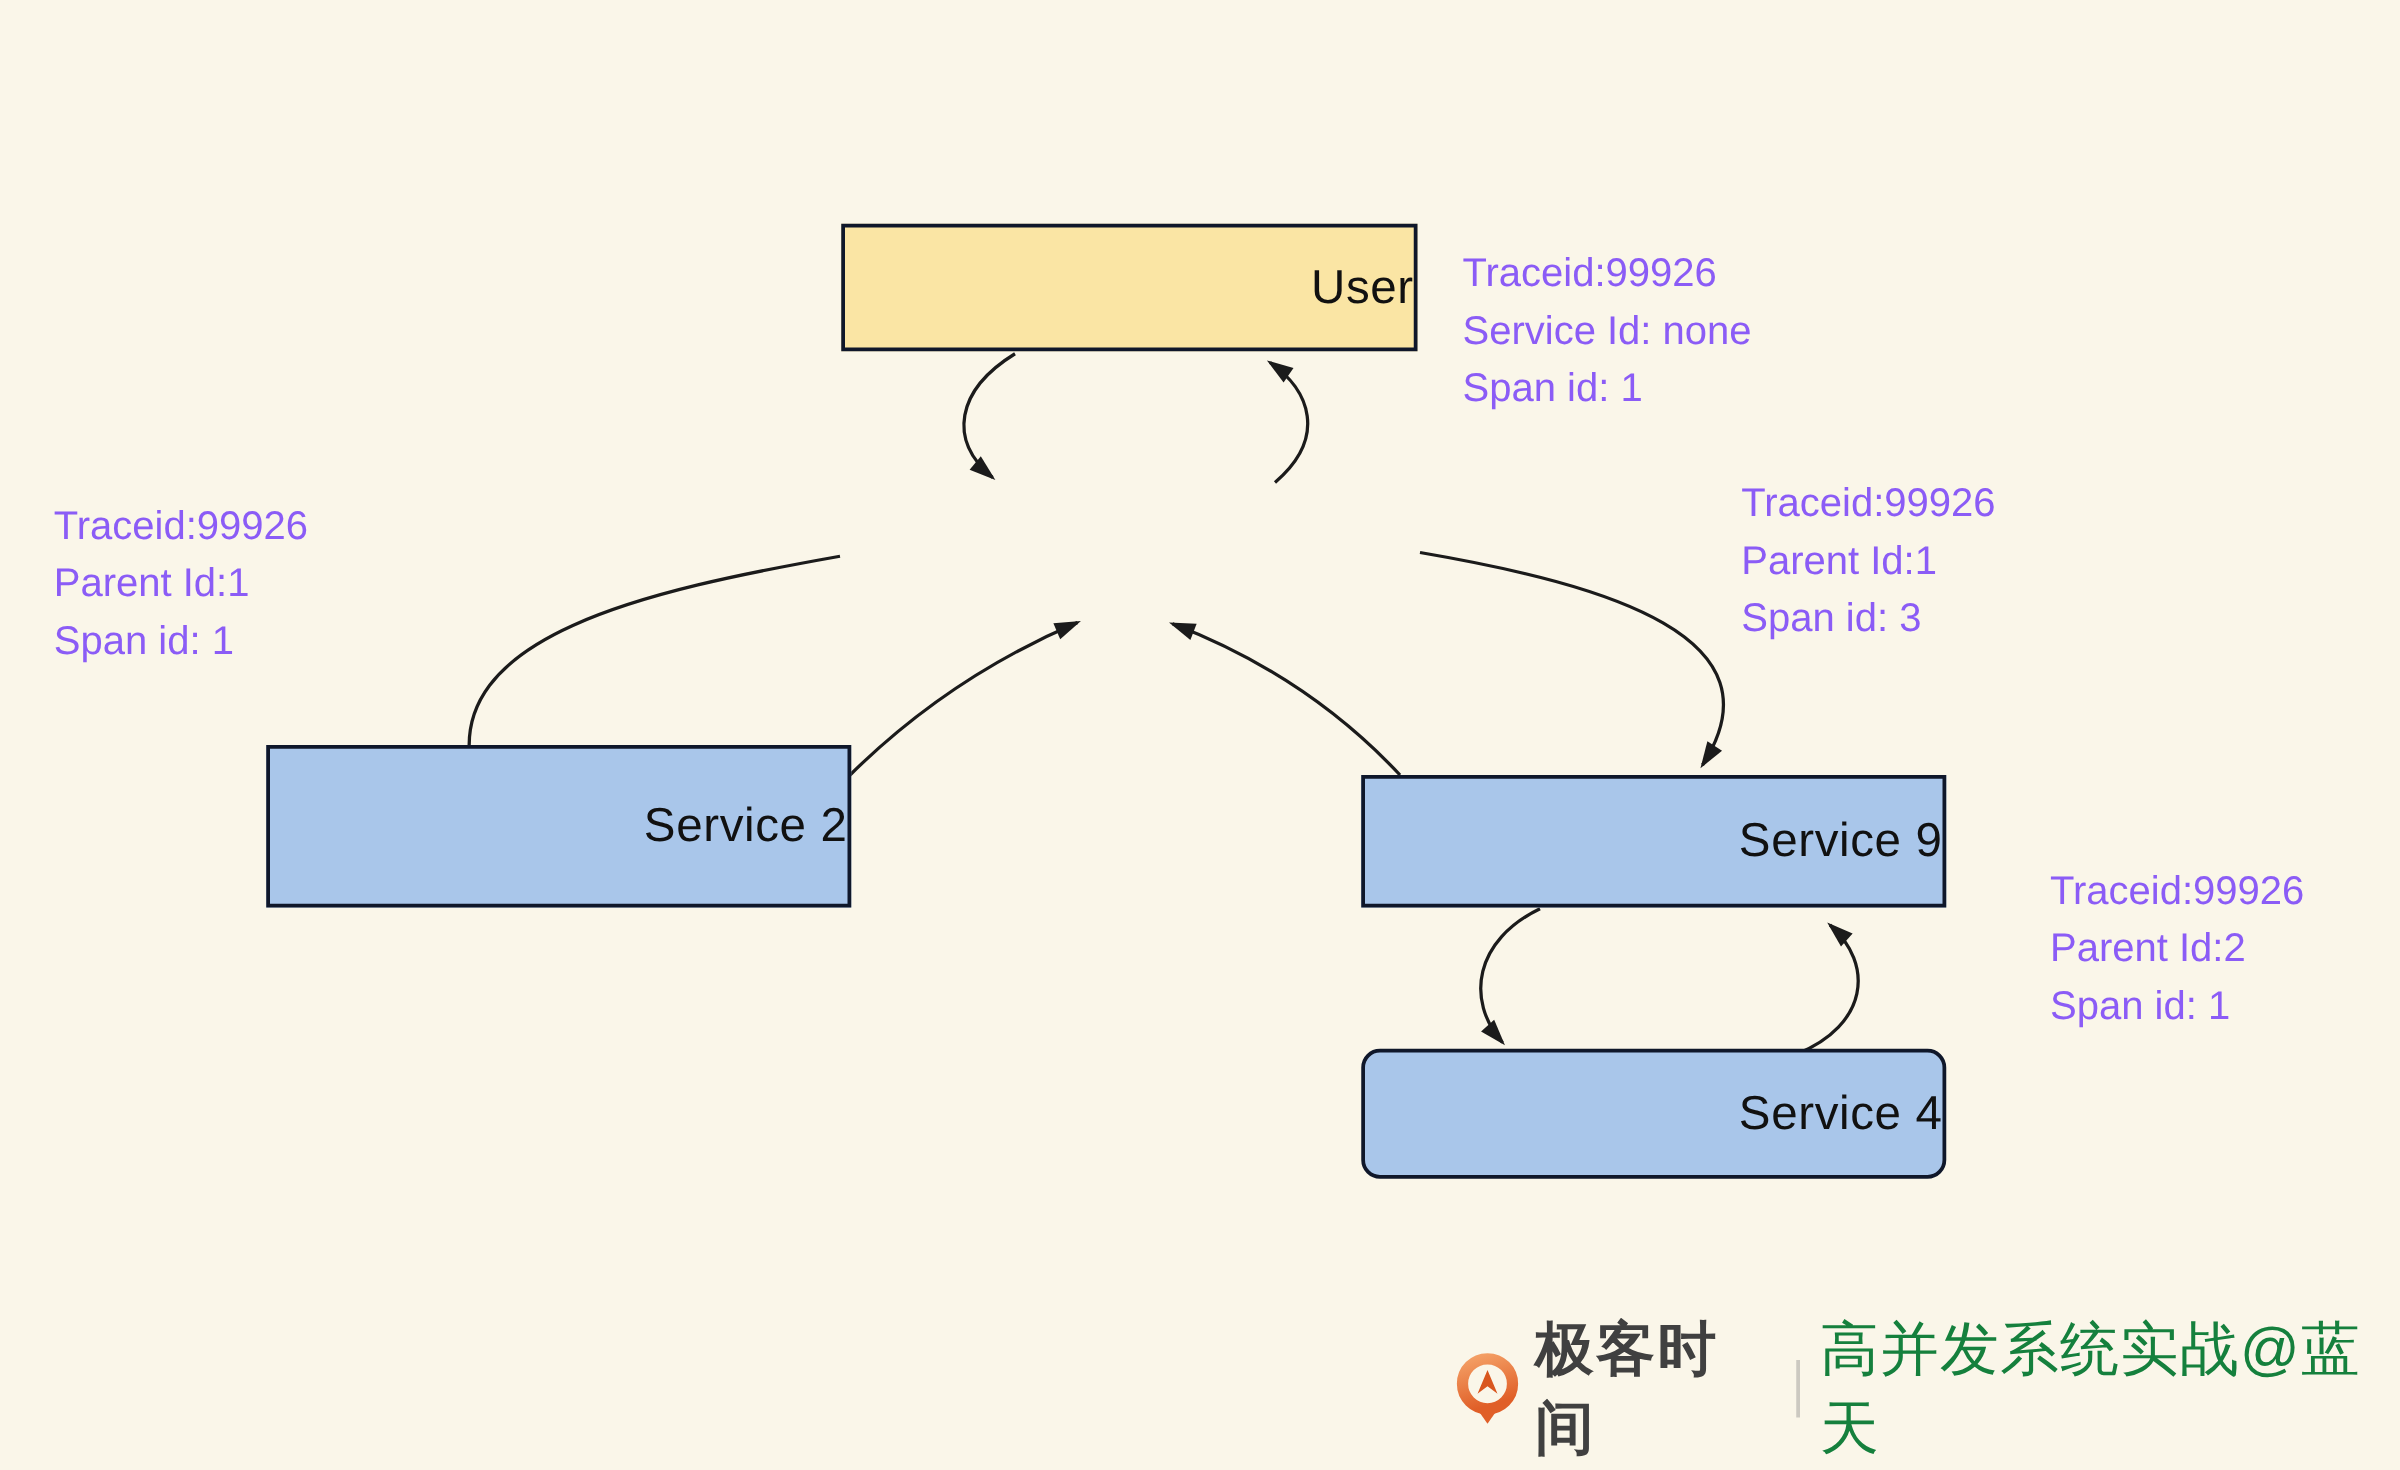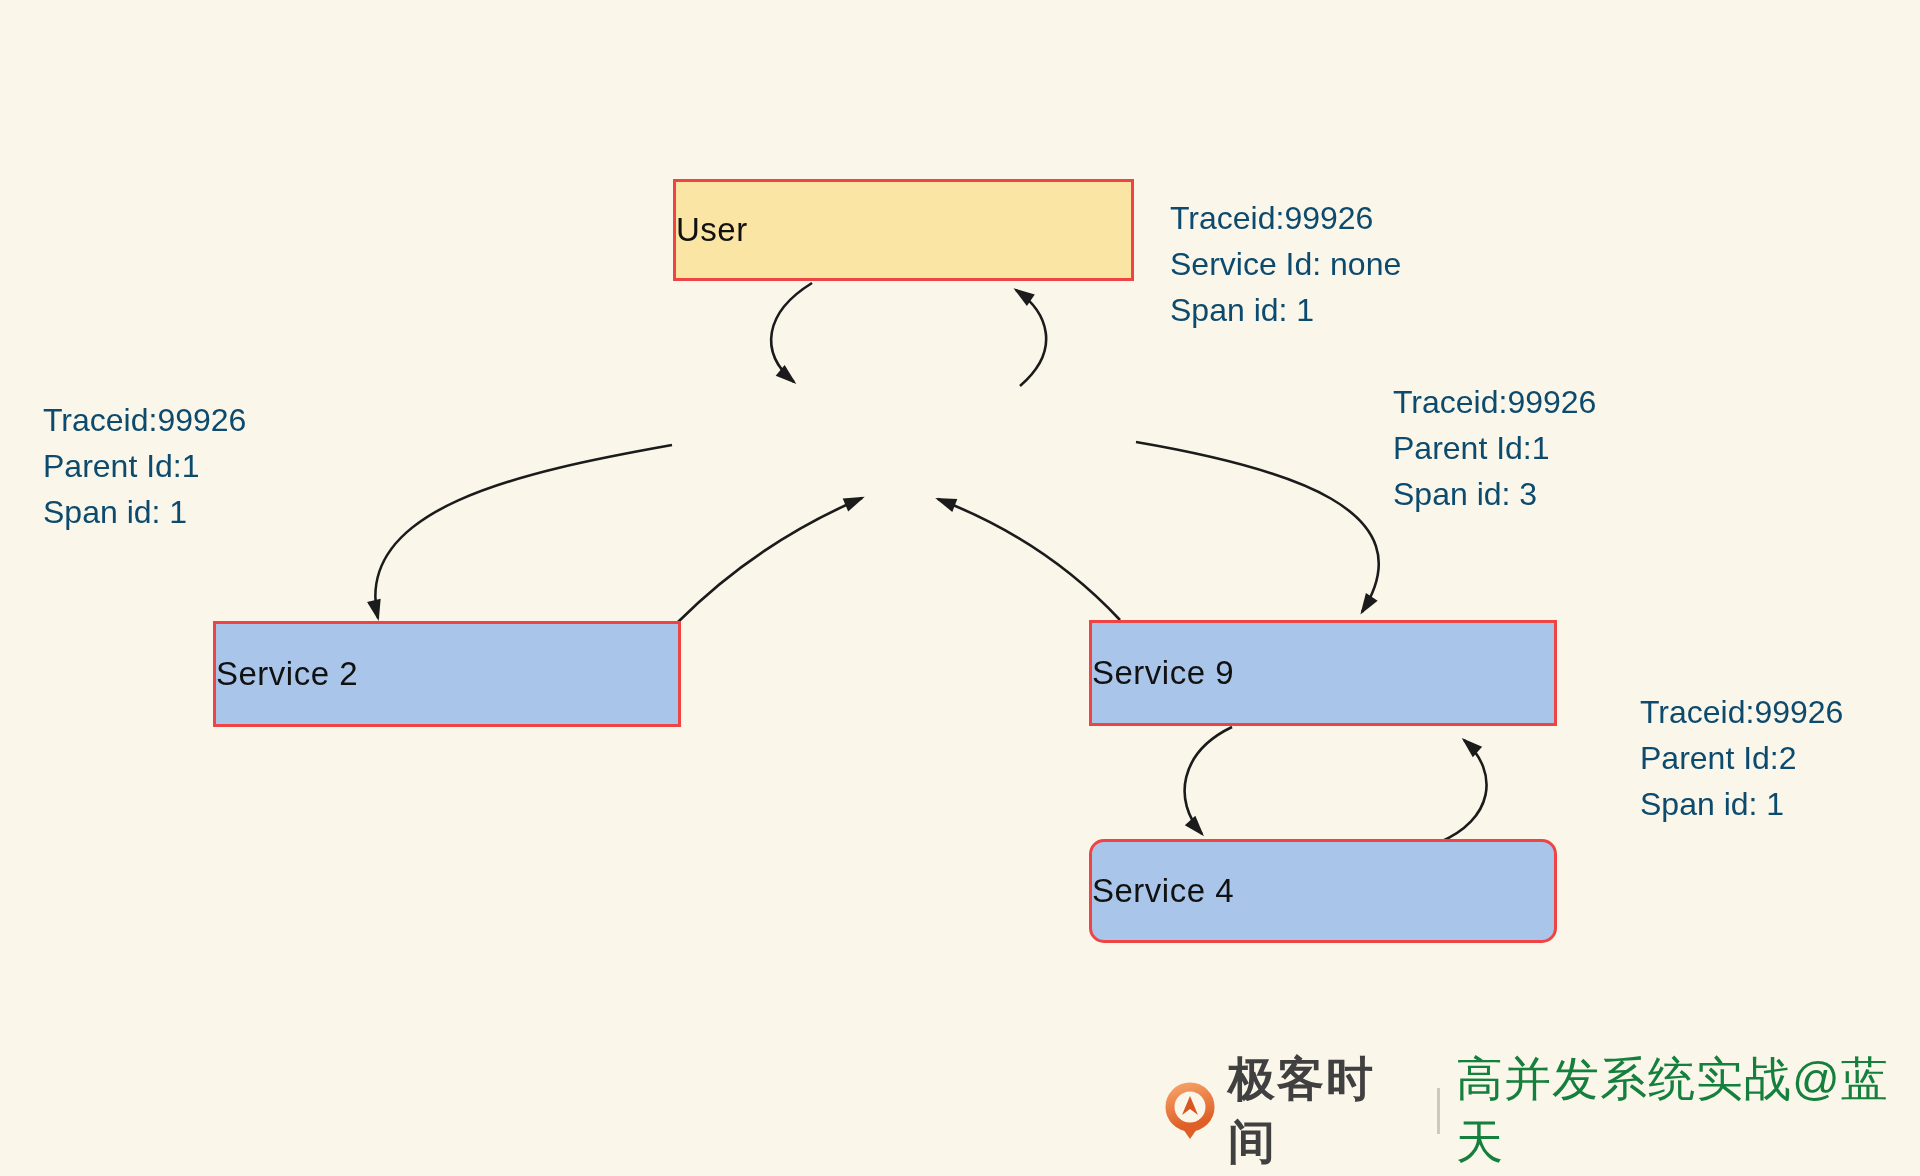--- a/index.html
+++ b/index.html
@@ -5,29 +5,29 @@
   html,body{margin:0;padding:0;}
   body{
     width:1920px;height:1176px;position:relative;overflow:hidden;
     background:#faf6e9;
     font-family:"Liberation Sans","DejaVu Sans",sans-serif;
     color:#141414;
   }
   .stage{position:absolute;inset:0;}
   svg.edges{position:absolute;left:0;top:0;pointer-events:none;}
   .node{
-    position:absolute;border:3px solid #ef4444;box-sizing:border-box;
-    display:flex;align-items:center;justify-content:flex-start;
-    font-size:33px;letter-spacing:0.5px;color:#111;
+    position:absolute;border:3px solid #0f172a;box-sizing:border-box;
+    display:flex;align-items:center;justify-content:flex-end;
+    font-size:38px;letter-spacing:0.5px;color:#111;
   }
   .node-yellow{background:#fae5a4;}
   .node-blue{background:#a9c6ea;}
   .annotation{
     position:absolute;font-size:32px;line-height:46px;
-    color:#0c4a6e;white-space:nowrap;
+    color:#8b5cf6;white-space:nowrap;
   }
   .watermark{
     position:absolute;left:1164px;top:1080px;height:62px;
     display:flex;align-items:center;
   }
   .wm-logo{width:52px;height:58px;flex:0 0 auto;}
   .wm-brand{font-size:47px;font-weight:700;color:#404040;letter-spacing:2px;margin-left:12px;}
   .wm-divider{width:3px;height:46px;background:#ccc9c1;margin:0 16px 0 20px;}
   .wm-credit{font-size:47px;font-weight:400;color:#15803d;letter-spacing:1px;}
 </style>
@@ -52,21 +52,21 @@
       <path marker-end="url(#arrow)" d="M 1232,727 C 1180,752 1172,800 1202,834"></path>
       <path marker-end="url(#arrow)" d="M 1438,843 C 1494,820 1500,772 1464,740"></path>
     </g>
   </svg>
 
   <div class="node node-yellow" style="left:673px;top:179px;width:461px;height:102px;">
     <span>User</span>
   </div>
 
 
-  <div class="node node-blue" style="left:213px;top:621px;width:468px;height:106px;">
+  <div class="node node-blue" style="left:213px;top:596px;width:468px;height:130px;">
     <span>Service 2</span>
   </div>
 
   <div class="node node-blue" style="left:1089px;top:620px;width:468px;height:106px;">
     <span>Service 9</span>
   </div>
 
   <div class="node node-blue" style="left:1089px;top:839px;width:468px;height:104px;border-radius:15px;">
     <span>Service 4</span>
   </div>

